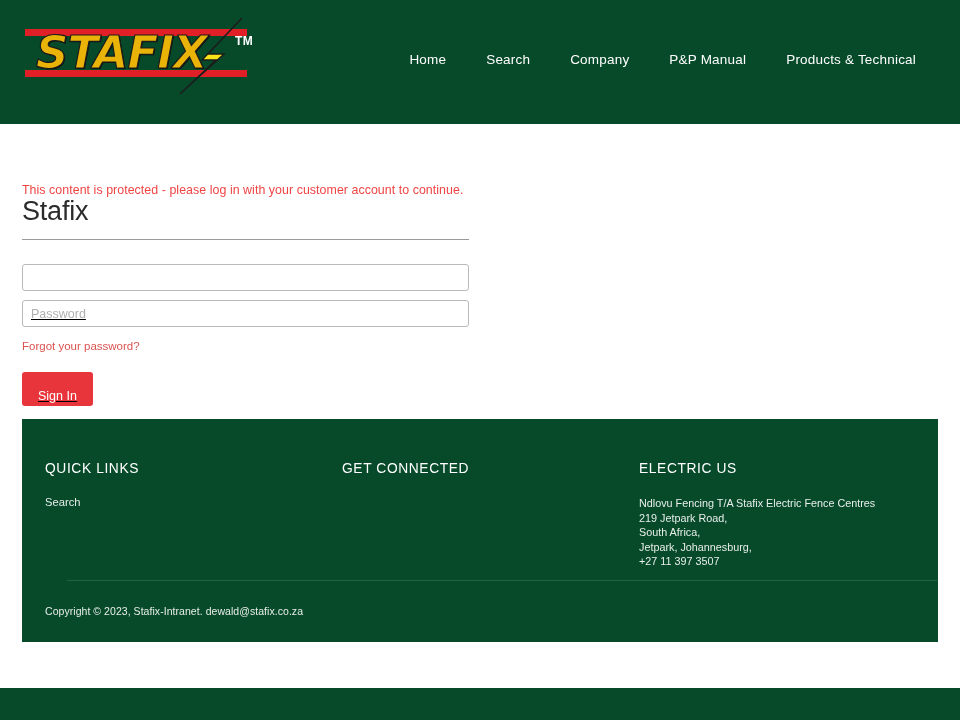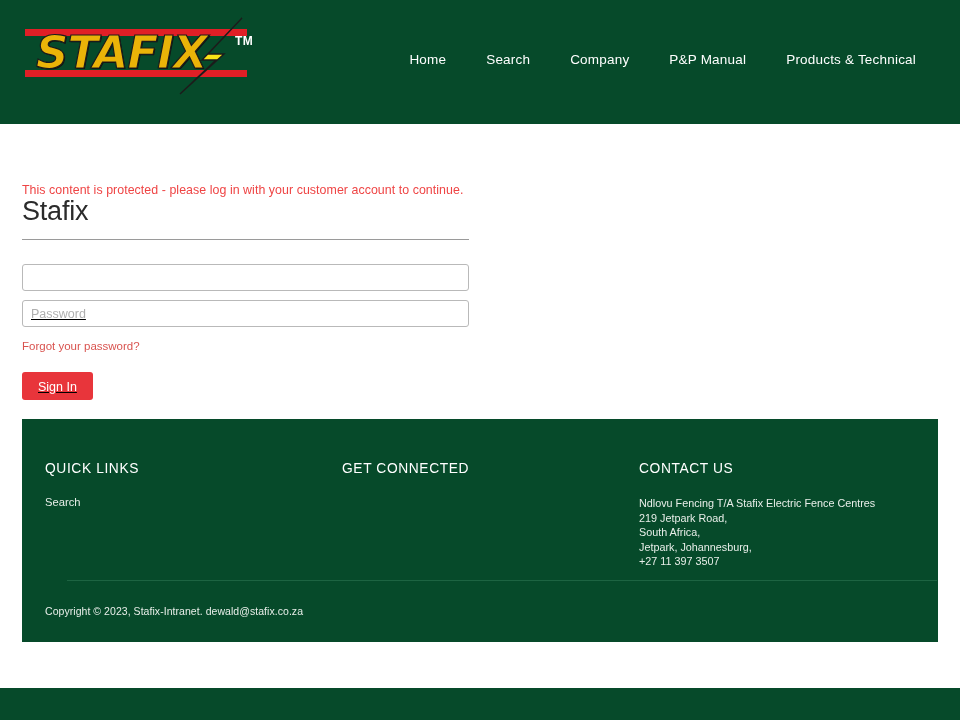--- a/index.html
+++ b/index.html
@@ -173,21 +173,21 @@
     display: inline-block;
     margin-top: 1px;
     color: #d9534f;
     font-size: 11.5px;
     text-decoration: none;
     cursor: pointer;
   }
   .signin-btn {
     display: block;
     margin-top: 18px;
-    padding: 8px 16px;
+    padding: 17px 16px;
     height: 28px;
     background: #e8353b;
     color: #ffffff;
     font-family: "Liberation Sans", sans-serif;
     font-size: 12.5px;
     border: 0;
     border-radius: 3px;
     cursor: pointer;
   }
 
@@ -313,21 +313,21 @@
     <div class="f-col-quick">
       <h3 class="footer-heading">QUICK LINKS</h3>
       <a class="footer-link">Search</a>
     </div>
 
     <div class="f-col-social">
       <h3 class="footer-heading">GET CONNECTED</h3>
     </div>
 
     <div class="f-col-contact">
-      <h3 class="footer-heading">CONTACT US</h3>
+      <h3 class="footer-heading">ELECTRIC US</h3>
       <div class="contact-line">Ndlovu Fencing T/A Stafix Electric Fence Centres</div>
       <div class="contact-line">219 Jetpark Road,</div>
       <div class="contact-line">South Africa,</div>
       <div class="contact-line">Jetpark, Johannesburg,</div>
       <div class="contact-line">+27 11 397 3507</div>
     </div>
 
   </div>
 
   <hr class="footer-rule">

